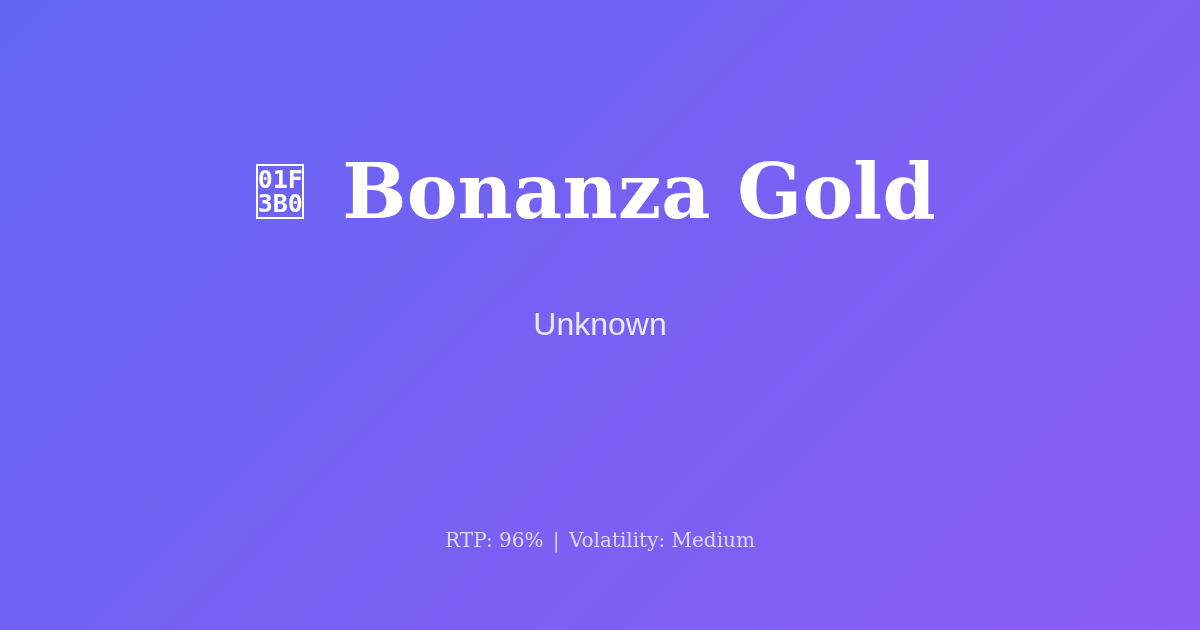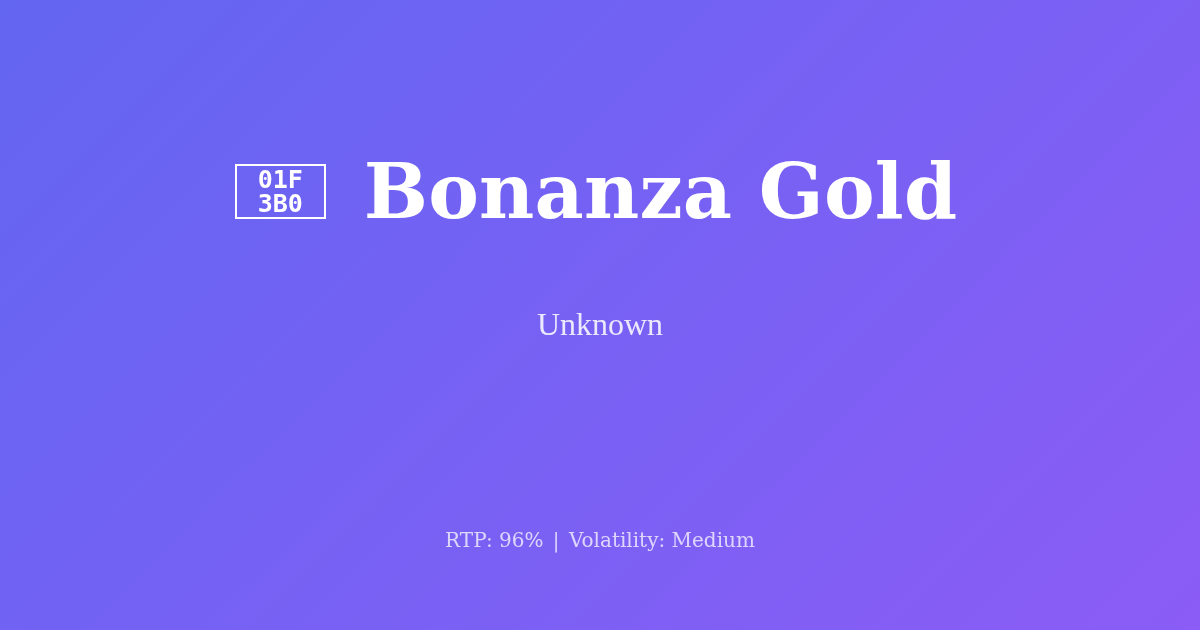--- a/index.html
+++ b/index.html
@@ -45,21 +45,21 @@
     display: flex;
     flex-direction: row;
     align-items: center;
     justify-content: center;
     gap: 30px;
     width: 100%;
   }
 
   
   .tofu {
-    width: 91px;
+    width: 48px;
     height: 55px;
     box-sizing: border-box;
     border: 2px solid #ffffff;
     display: flex;
     flex-direction: column;
     align-items: center;
     justify-content: center;
     flex: 0 0 auto;
     line-height: 1;
     padding: 2px 2px;
@@ -79,21 +79,21 @@
     font-weight: 700;
     font-size: 76px;
     line-height: 1.04;
     color: #ffffff;
     white-space: nowrap;
     margin: 8px;
     letter-spacing: 0.2px;
   }
 
   .subtitle {
-    font-family: Liberation Serif, serif;
+    font-family: Liberation Sans, sans-serif;
     font-weight: 400;
     font-size: 32px;
     line-height: 1.2;
     color: rgba(255, 255, 255, 0.86);
     margin: 0;
     margin-top: 66px;
     text-align: center;
     white-space: nowrap;
   }
 

